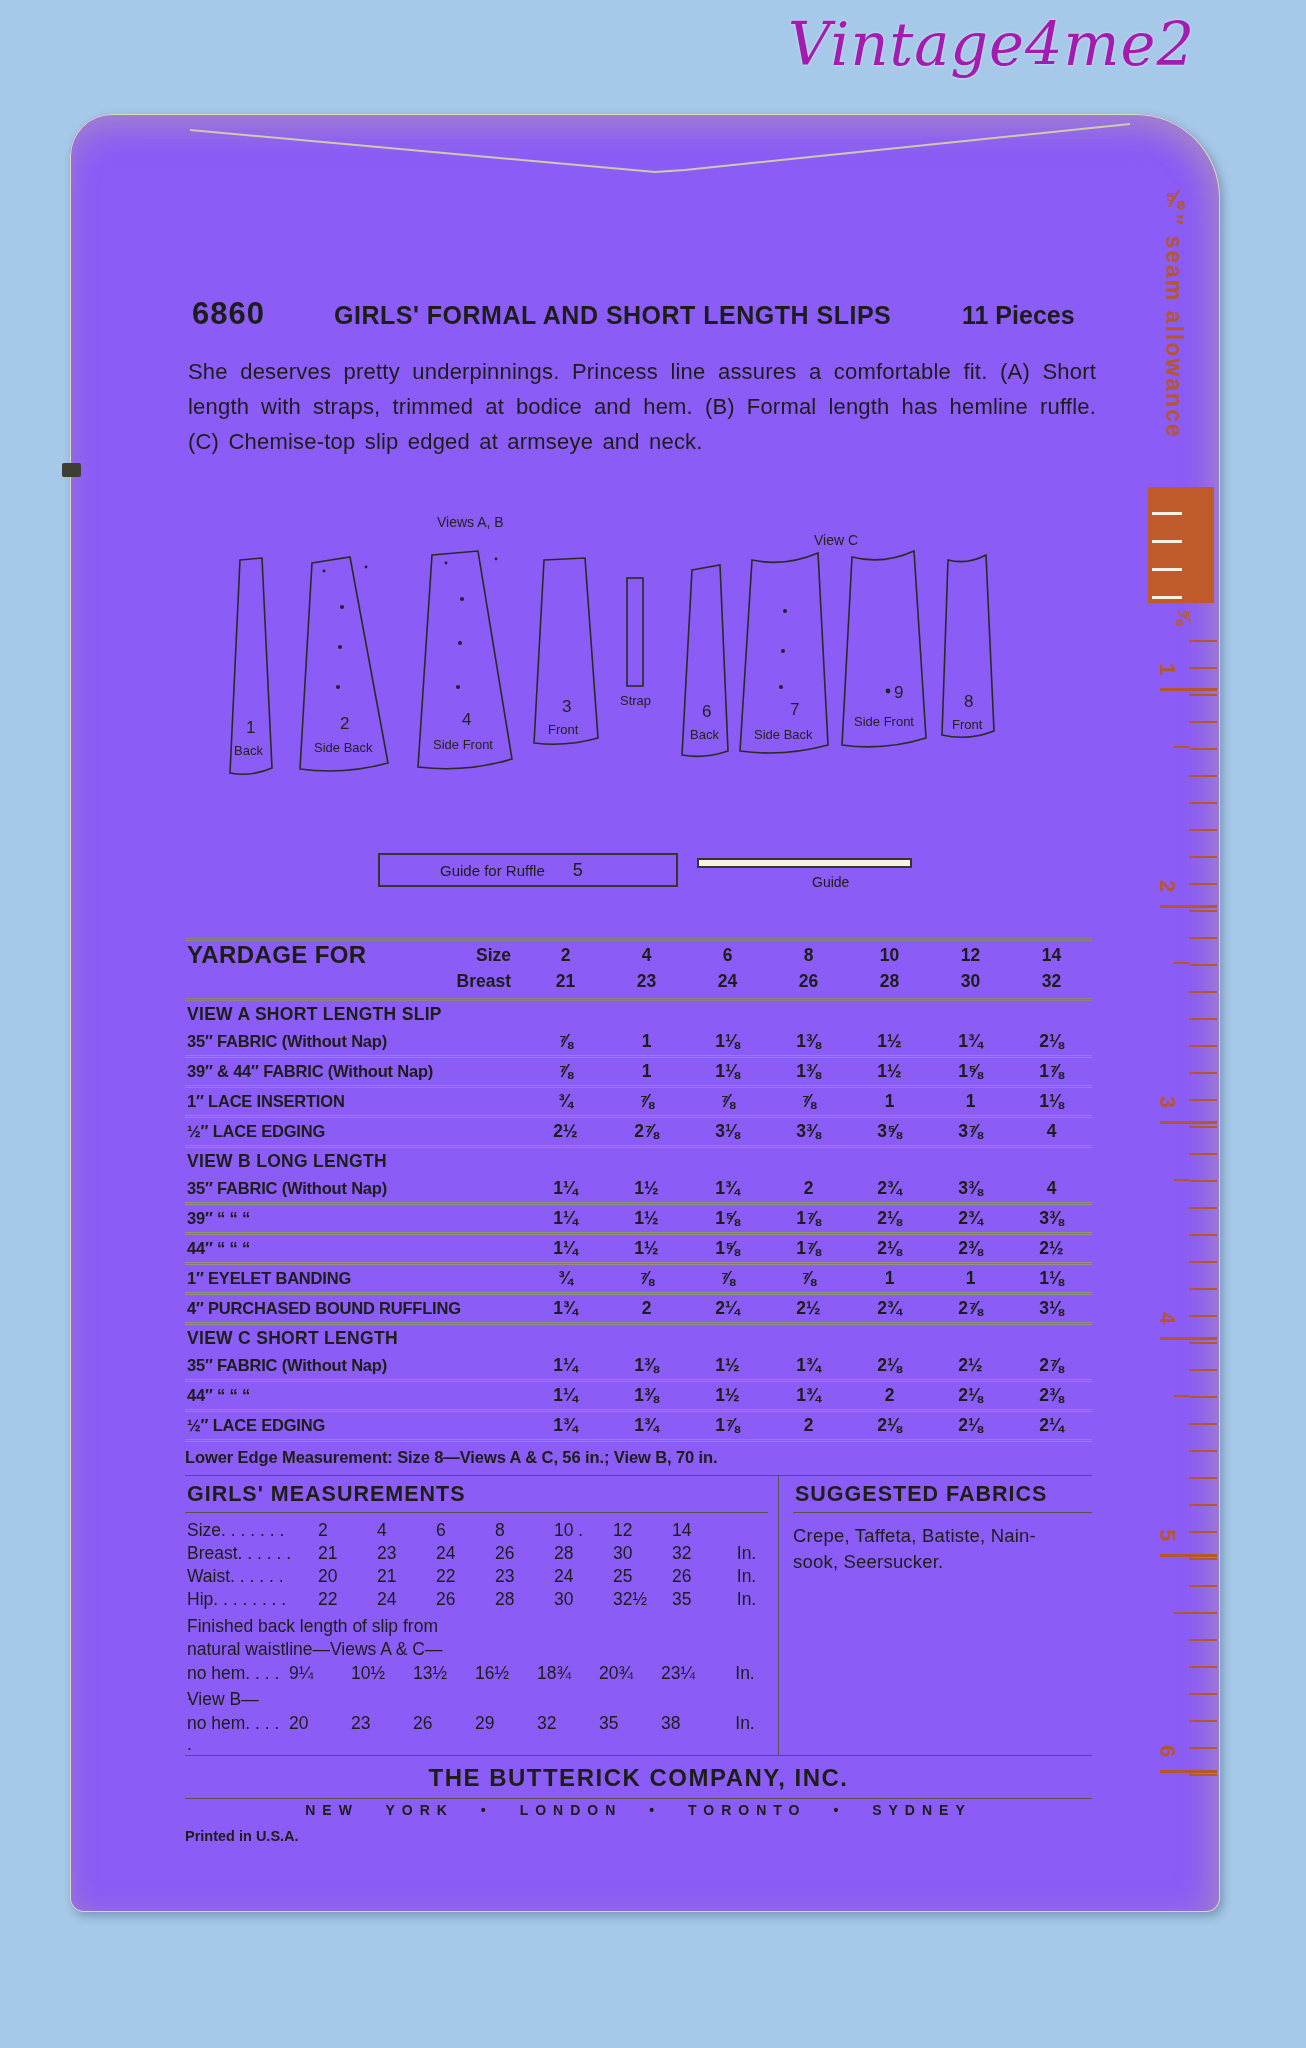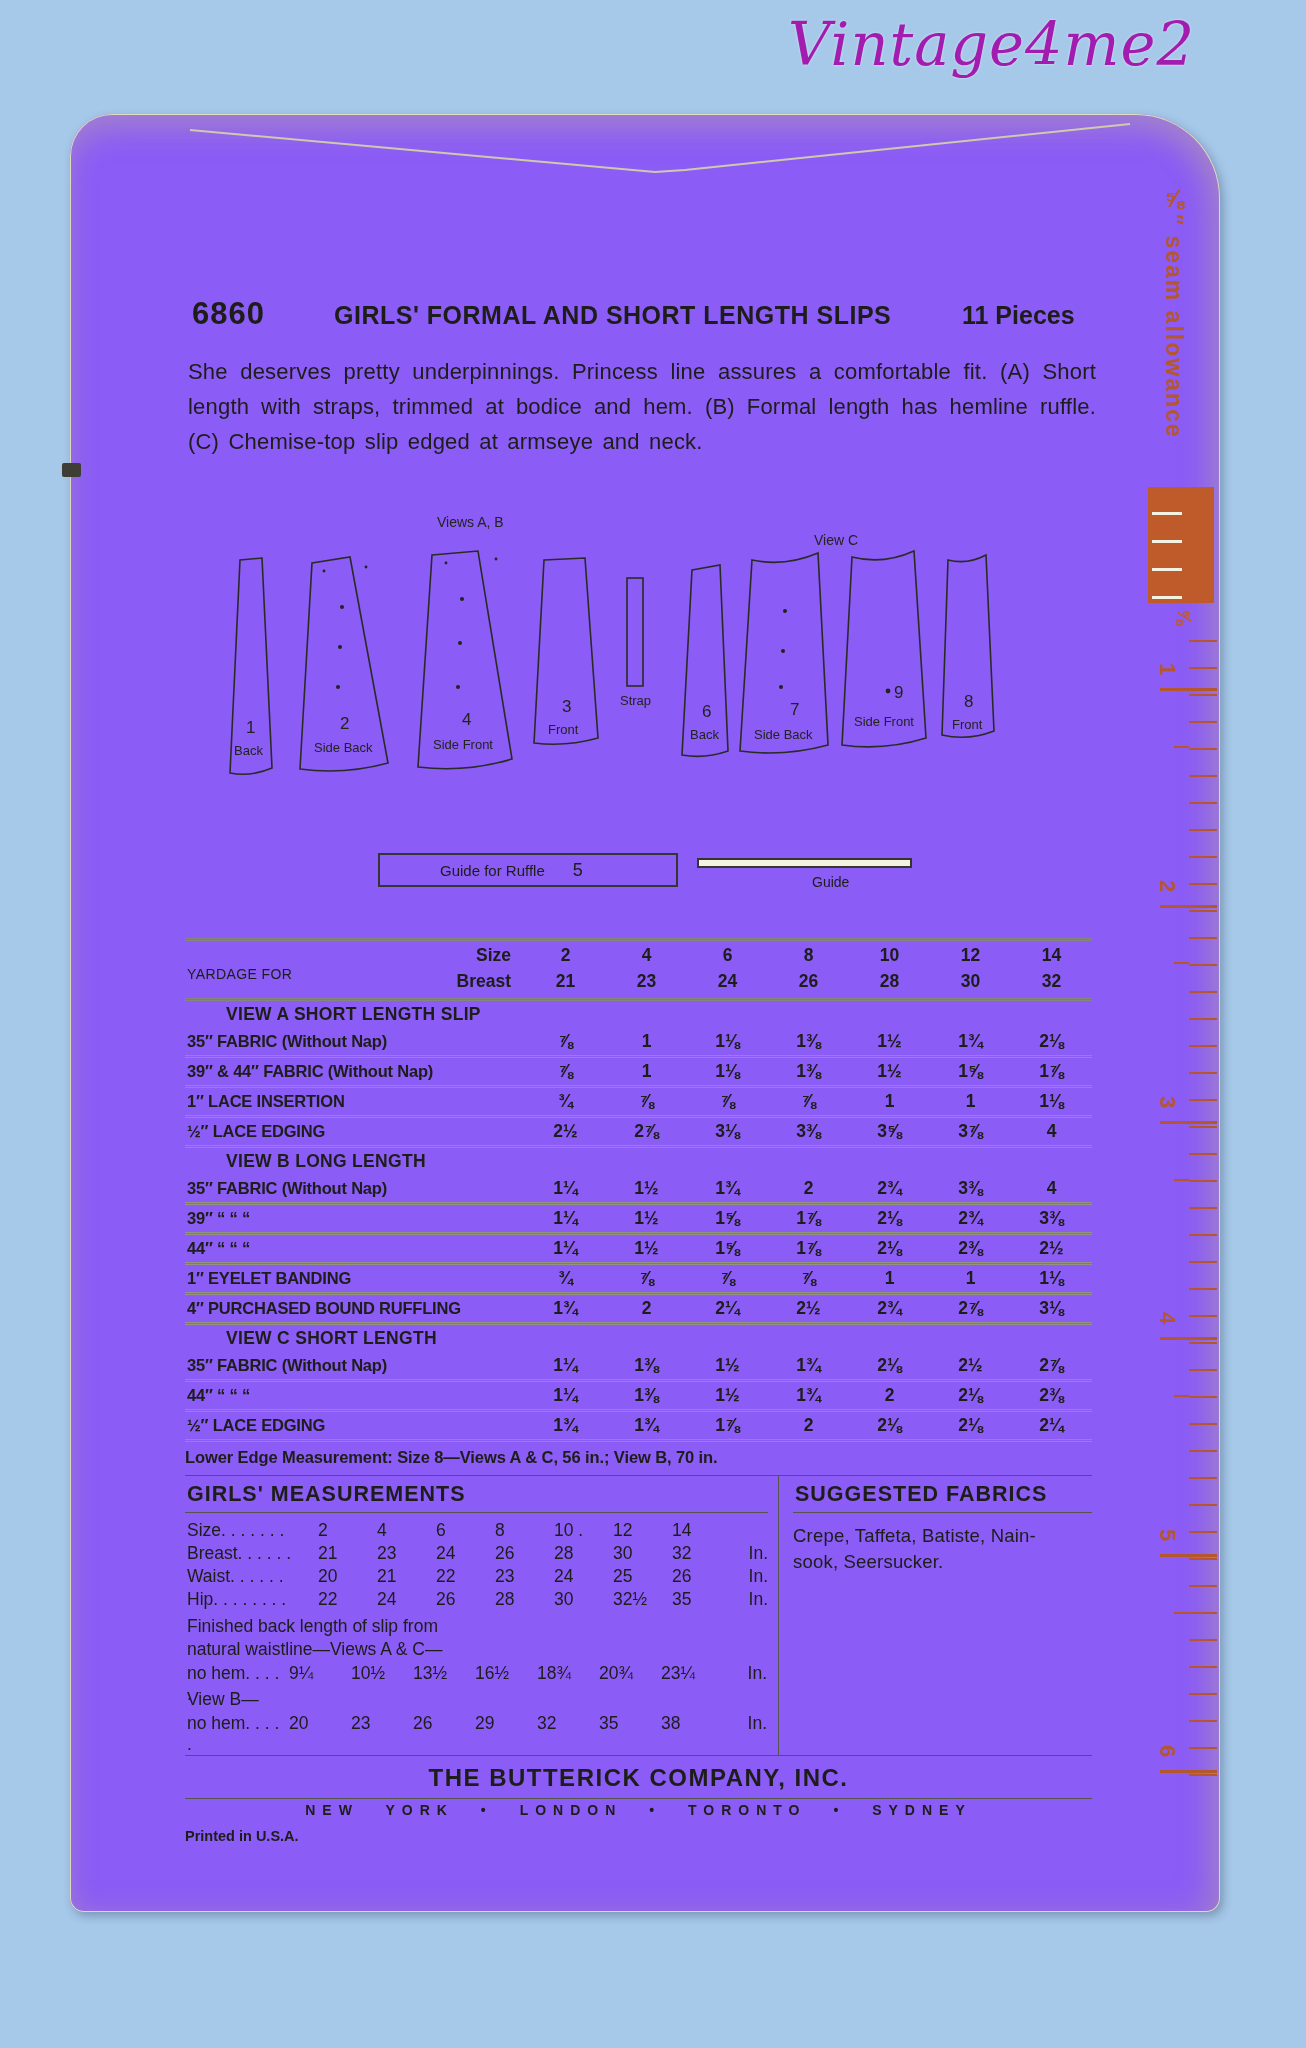--- a/index.html
+++ b/index.html
@@ -33,46 +33,46 @@
   .diagram text{font-family:"Liberation Sans",sans-serif;fill:#23231f;}
   .gbox{left:308px;top:739px;width:300px;height:34px;border:2px solid #35352f;display:flex;align-items:center;}
   .gbox .glabel{margin-left:60px;font-size:15px;}
   .gbox .gnum{margin-left:28px;font-size:18px;}
   .gbar{left:627px;top:744px;width:215px;height:10px;border:2px solid #35352f;background:#f6f2e2;}
   .gbar-label{left:742px;top:760px;font-size:14px;}
 
   
   .ytable{left:115px;top:824px;width:907px;border-top:3px double #86867a;}
   .yheader{position:relative;height:60px;border-bottom:3px double #86867a;}
-  .yardage-for{position:absolute;left:2px;top:25px;font-size:14px;font-weight:normal;letter-spacing:.4px;}
+  .yardage-for{position:absolute;left:2px;top:0;font-size:24px;font-weight:bold;letter-spacing:.4px;}
   .sizeline{position:absolute;left:0;display:flex;width:100%;}
   .sizeline .slab{width:340px;text-align:right;padding-right:14px;font-size:17.5px;font-weight:bold;}
   .grid7{display:grid;grid-template-columns:repeat(7,81px);}
   .grid7 span{text-align:center;font-size:17.5px;font-weight:bold;}
   .yrow{display:flex;align-items:center;min-height:30px;border-bottom:3px double #93937f;}
   .yrow .ylabel{width:340px;font-size:16.5px;font-weight:bold;letter-spacing:-.2px;padding-left:2px;}
   .yrow .yvals{display:grid;grid-template-columns:repeat(7,81px);}
   .yrow .yvals span{text-align:center;font-size:17.5px;font-weight:bold;}
-  .yheading{min-height:27px;display:flex;align-items:center;font-size:17.5px;font-weight:bold;letter-spacing:.3px;padding-left:2px;margin-left:39px;}
+  .yheading{min-height:27px;display:flex;align-items:center;font-size:17.5px;font-weight:bold;letter-spacing:.3px;padding-left:2px;}
 
   .footnote{left:115px;top:1334px;width:907px;font-size:16.5px;font-weight:bold;padding-bottom:8px;
             border-bottom:1px solid #55554b;letter-spacing:-.1px;}
 
   
   .boxes{left:115px;top:1362px;width:907px;height:280px;display:flex;border-bottom:1px solid #55554b;}
   .mbox{width:594px;border-right:1px solid #55554b;padding-right:10px;}
   .fbox{flex:1;padding-left:14px;}
   .boxtitle{font-size:21.5px;font-weight:bold;letter-spacing:1px;border-bottom:1px solid #55554b;
             padding:6px 0 5px 2px;}
   .mrows{padding-top:6px;}
   .mrow{display:flex;align-items:center;height:23px;font-size:17.5px;}
   .mrow .mlabel{width:130px;padding-left:2px;}
   .mrow .mvals{display:grid;grid-template-columns:repeat(7,59px);}
   .mrow .mvals span{text-align:left;padding-left:6px;}
-  .mrow .munit{width:44px;text-align:right;}
+  .mrow .munit{width:44px;text-align:center;}
   .mrow.nohem .mlabel{width:104px;margin-top:20px;}
   .mrow.nohem .mvals{grid-template-columns:repeat(7,62px);}
   .mrow.nohem .mvals span{padding-left:0;}
   .mnote{font-size:17.5px;height:23px;padding-left:2px;}
   .ftext{font-size:18.5px;line-height:26px;padding-top:10px;width:285px;letter-spacing:.2px;}
 
   
   .f-company{left:115px;top:1650px;width:907px;text-align:center;font-size:24px;font-weight:bold;
              letter-spacing:1.5px;padding-bottom:6px;border-bottom:1px solid #55554b;}
   .f-cities{left:115px;top:1688px;width:907px;text-align:center;font-size:14px;font-weight:bold;

